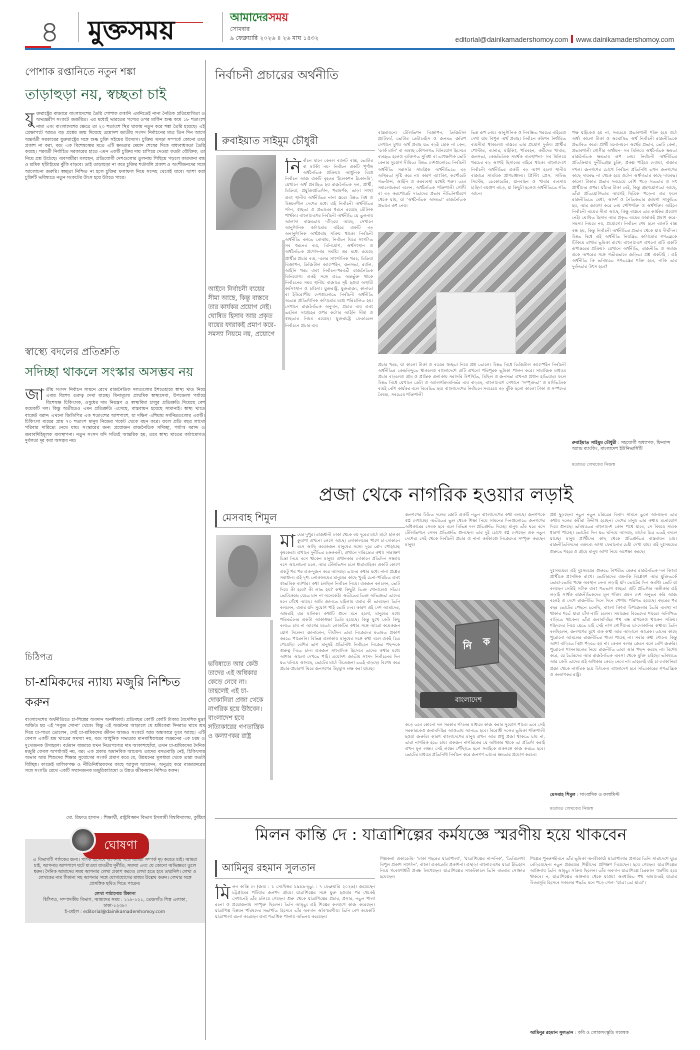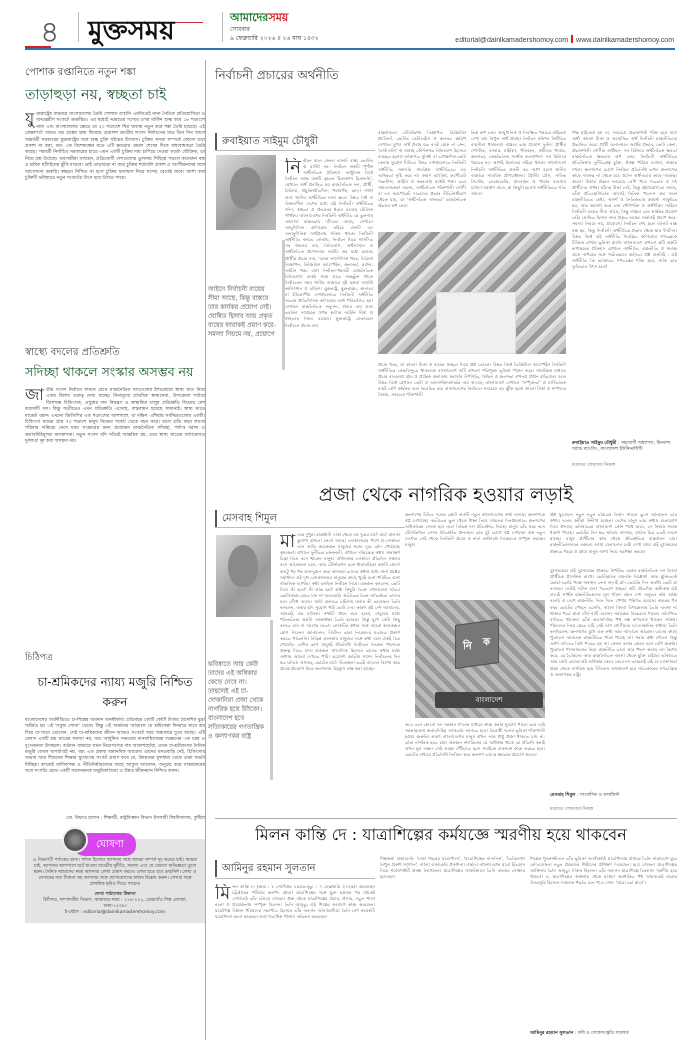--- a/index.html
+++ b/index.html
@@ -24,23 +24,23 @@
 
   
   .left-col { position: absolute; left: 25px; top: 60px; width: 180px; }
   .col-rule-v { position: absolute; left: 205px; top: 60px; width: 1px; height: 980px; background: #aaa; }
   .ed-label { font-size: 14px; font-weight: bold; color: #111; font-family: "DejaVu Serif", serif; margin-top: 10px; }
   .kicker { font-size: 10px; color: #444; margin-top: 4px; }
   .headline { font-size: 14px; color: #14532d; margin-top: 2px; }
   .body-text { font-size: 4.6px; line-height: 6.4px; color: #444; text-align: justify; margin-top: 4px; }
   .body-text .drop { float: left; font-size: 16px; line-height: 15px; margin-right: 2px; color: #333; }
   .byline-note { font-size: 4.6px; color: #444; text-align: right; margin-top: 6px; line-height: 6px; }
-  .headline2 { font-size: 12px; color: #111; text-align: center; }
+  .headline2 { font-size: 12px; color: #111; text-align: left; }
   .announce { margin-top: 10px; background: #e4e4e4; padding: 12px 8px 8px; position: relative; }
-  .announce-pill { position: absolute; left: 49px; top: -6px; background: #d946ef; color: #fff; border-radius: 10px; font-size: 10px; padding: 3px 12px 3px 22px; }
+  .announce-pill { position: absolute; left: 57px; top: -6px; background: #b91c1c; color: #fff; border-radius: 10px; font-size: 12px; padding: 3px 12px 3px 22px; }
   .announce-disc { position: absolute; left: -12px; top: -6px; width: 26px; height: 26px; border-radius: 50%; background: radial-gradient(circle, #888 20%, #555 60%); border: 2px solid #eee; }
   .announce p { font-size: 4.5px; line-height: 6px; color: #444; text-align: center; }
   .announce .addr-title { font-weight: bold; margin-top: 4px; }
 
   
   .art1 { position: absolute; left: 215px; top: 60px; width: 462px; }
   .art1-kicker { font-size: 12px; color: #444; margin-top: 6px; }
   .art1-head { text-align: center; font-size: 20px; color: #111; margin-top: 2px; }
   .byline { font-size: 10px; color: #333; border-left: 2px solid #555; padding-left: 5px; position: absolute; }
   .byline-rule { position: absolute; height: 1px; background: #bbb; }
@@ -152,21 +152,21 @@
 <div class="pull-rule" style="left:270px; top:620px; height:160px;"></div>
 <div class="pull-quote" style="left:208px; top:660px; width:60px;">ভবিষ্যতে আর কেউ তাদের এই অধিকার কেড়ে নেবে না। তাহলেই এই চা-দোকানিরা প্রজা থেকে নাগরিক হয়ে উঠবেন। বাংলাদেশ হবে সত্যিকারের গণতান্ত্রিক ও কল্যাণকর রাষ্ট্র</div>
 <div class="col-text" style="left:280px; top:532px; width:120px; height:285px;">
   <span class="drop">মা</span><span>ঘের দুপুর। রাজধানী ঢাকা থেকে বহু দূরের মাঠে মাঠে হালকা কুয়াশা এখনো লেগে আছে। লোকালয়ের পাশে চা-দোকানে বসে আছি কয়েকজন মানুষের সঙ্গে। দূরে রোদ পোহাচ্ছে কৃষকেরা। এখানে দুর্নীতির চক্রকবলী, এখানে দারিদ্র্যের কথা। সারাক্ষণ চিন্তা নিয়ে বসে থাকেন মানুষ। এখানকার দোকানে প্রতিদিন সন্ধ্যায় বসে আলোচনা চলে, আর টেলিভিশন চলে ধারাবাহিক। একটি কোণে একটু পর পর এক-দুজন করে আসছে। তাদের কথার মধ্যে নানা প্রশ্নের সমাধান। এই দৃশ্য লোকালয়ের মানুষের কাছে খুবই চেনা-পরিচিত এবং স্বাভাবিক ব্যাপার। কথা চলছিল নির্বাচন নিয়ে। একজন বললেন, ভোট দিয়ে কী হবে? কী লাভ হয়? কথা কিছুটা তিক্ত শোনালেও সত্যি। ভোটকেন্দ্রে যেতে চান না অনেকেই। অতীতের তিক্ত অভিজ্ঞতা তাদের মনে গেঁথে আছে। আমি জানতে চাইলাম এবার কী ভাবছেন। তিনি বললেন, এবার যদি সুযোগ পাই ভোট দেব। কারণ এই দেশ আমাদের, আমরাই এর মালিক। কথাটি শুনে মনে হলো, মানুষের মধ্যে পরিবর্তনের একটা আকাঙ্ক্ষা তৈরি হয়েছে। কিন্তু মুখে কেউ কিছু বলতে চায় না আগের মতো। লোকটির কথার সঙ্গে আরো কয়েকজন যোগ দিলেন। জানালেন, দীর্ঘদিন তারা নিজেদের মতামত প্রকাশ করতে পারেননি। বিভিন্ন এলাকায় মানুষের সঙ্গে কথা বলে একই চিত্র পেয়েছি। বেশির ভাগ মানুষই প্রতিনিধি নির্বাচনে নিজের পছন্দকে গুরুত্ব দিতে চান। একজন সাংবাদিক হিসেবে তাদের কথার মধ্যে আশার আলো দেখতে পাই। ত্রয়োদশ জাতীয় সংসদ নির্বাচনের দিন যত ঘনিয়ে আসছে, ভোটের মাঠে উত্তেজনা ততই বাড়ছে। বিশেষ করে প্রচার-প্রচারণা ঘিরে জনগণের উচ্ছ্বাস লক্ষ করা যাচ্ছে।</span>
 </div>
 <div class="col-text" style="left:405px; top:512px; width:140px; height:54px;">জনগণের উচিত দলের জোট একটি নতুন বাংলাদেশের কথা বলছে। জনগণকে স্বপ্ন দেখাচ্ছে। অতীতের ভুল থেকে শিক্ষা নিয়ে সামনের দিনগুলোতে জনগণের অধিকারের সেবক হবে বলে বিভিন্ন দল প্রতিশ্রুতি দিচ্ছে। মানুষ তাঁর ঘরে বসে টেলিভিশনে সেসব প্রতিশ্রুতি শুনছেন। তার দুই চোখে স্বপ্ন দেখছেন এক নতুন দেশের। সেই থেকে নির্বাচনী প্রচার ও নানা কর্মকাণ্ডে নিজেদের সম্পৃক্ত করছেন মানুষ।</div>
 <div class="nk-img" style="left:415px; top:600px; width:130px; height:118px;">
   <div class="nk-box" style="left:40px; top:22px;"></div>
   <span class="nk-letter" style="left:48px; top:38px;">নি</span>
   <span class="nk-letter" style="left:68px; top:34px;">ক</span>
-  <div class="nk-ribbon" style="left:20px; top:92px; width:108px;">বাংলাদেশ</div>
+  <div class="nk-ribbon" style="left:5px; top:92px; width:97px;">বাংলাদেশ</div>
 </div>
 <div class="col-text" style="left:405px; top:722px; width:140px; height:95px;">কড়ে তবে কোনো দল সরকার গঠনের মাধ্যমে কাজ করার সুযোগ পাবে। তবে সেই সরকারকেও জবাবদিহির আওতায় আনতে হবে। বিরোধী দলের ভূমিকা শক্তিশালী হওয়া জরুরি। কারণ বাংলাদেশের মানুষ এখন আর শুধু প্রজা থাকতে চায় না, তারা নাগরিক হতে চায়। একজন নাগরিকের যে অধিকার থাকে তা প্রতিষ্ঠা করাই এখন মূল লক্ষ্য। সেই লক্ষ্যে পৌঁছাতে হলে সবাইকে একসঙ্গে কাজ করতে হবে। ভোটের মাধ্যমে প্রতিনিধি নির্বাচন করে জনগণ তাদের ক্ষমতার প্রয়োগ করবে।</div>
 <div class="col-text" style="left:550px; top:512px; width:127px; height:54px;">প্রশ্ন ছুড়ছেন। নতুন নতুন চরিত্রের বিবাদ সামনে তুলে আনছেন। তার কথায় দলের কর্মীরা উদ্দীপ্ত হচ্ছেন। দেশের মানুষ তার কথায় মনোযোগ দিয়ে শুনছে। ভবিষ্যতের বাংলাদেশ কোন পথে যাবে, সে বিষয়ে সম্যক ধারণা পাচ্ছে। ভোটের দিন যত ঘনিয়ে আসছে, মাঠের চিত্র ততই বদলে যাচ্ছে। মানুষ প্রার্থীদের কাছ থেকে প্রতিশ্রুতির বাস্তবায়ন চায়। রাজনীতিবিদদের বক্তব্যে আস্থা ফেরানোর চেষ্টা দেখা যায়। এই দুঃসময়ের শুরুতে শহরে ও গ্রামে মানুষ আশা নিয়ে অপেক্ষা করছে।</div>
 <div class="col-text" style="left:550px; top:568px; width:127px; height:210px;">দুঃসময়ের। এই দুঃসময়ের শুরুতে বিপরীত মেরুর রাজনৈতিক দল কিংবা প্রার্থীকে প্রাসঙ্গিক রাখে। ভোটারদের এমনকি বিশ্লেষণ আর যুক্তিতর্কে ভোরা-ভোরি পক্ষে অবস্থান নেন। লড়াই যদি ভোটের দিন অবধি। ভোট যা বলছেন সেটাই সঠিক এবং শতভাগ স্বচ্ছতা এটি প্রতিষ্ঠার অঙ্গীকার এই লড়াই সার্থক রাজনীতিকদের মূল শক্তি। এমন দেশ অনুভব করি আজ বলেই এ দেশে রাজনীতি দিনে দিনে পেশায় পরিণত হয়েছে। বছরের পর বছর ভোটের পেছনে চলেছি, বাংলা কিংবা উপজেলার তৈরি ব্যবস্থা না থাকার শর্তে যারা চাঁদা-বাটি চলেন। সমাজের বিভেদের শহুরে। অনিশ্চিত বাড়িতে থাকেন। তাঁরা জবাবদিহির পথ বন্ধ রাখলেও থাকেন সক্রিয়। শহিদদের নিয়ে যেতে চাই সেই নাগ গোষ্ঠীদের চা-দোকানির কথায়। তিনি বলছিলেন, জনগণের মুখে এক কথা আর আড়ালে আরেক। তাদের কাছে পুরোনো আমলের রাজনীতির পাত্তা পাচ্ছে না। সবার কথা শোনে। কিন্তু আশা বাড়িতে বিশু পড়তে হয় না। কেবল বলার জেনে বলে বেশি জরুরি। পুরোনো শাসনামলের নিয়ে রাজনীতি তারা আর পছন্দ করছে না। বিশেষ করে, যে তৈরিদের আর রাজনৈতিক ব্যবসা থেকে মুক্তি চাইছে। ভবিষ্যতে আর কেউ তাদের এই অধিকার কেড়ে নেবে না। তাহলেই এই চা-দোকানিরা প্রজা থেকে নাগরিক হয়ে উঠবেন। বাংলাদেশ হবে সত্যিকারের গণতান্ত্রিক ও কল্যাণকর রাষ্ট্র।</div>
 <div class="author-note" style="left:550px; top:792px; width:127px;">
   <b>মেসবাহ শিমুল</b> <span>: সাংবাদিক ও কলামিস্ট</span>
 </div>
 <div class="author-note" style="left:550px; top:806px; width:127px; color:#777;">মতামত লেখকের নিজস্ব</div>
 
 <div class="art3-rule"></div>

